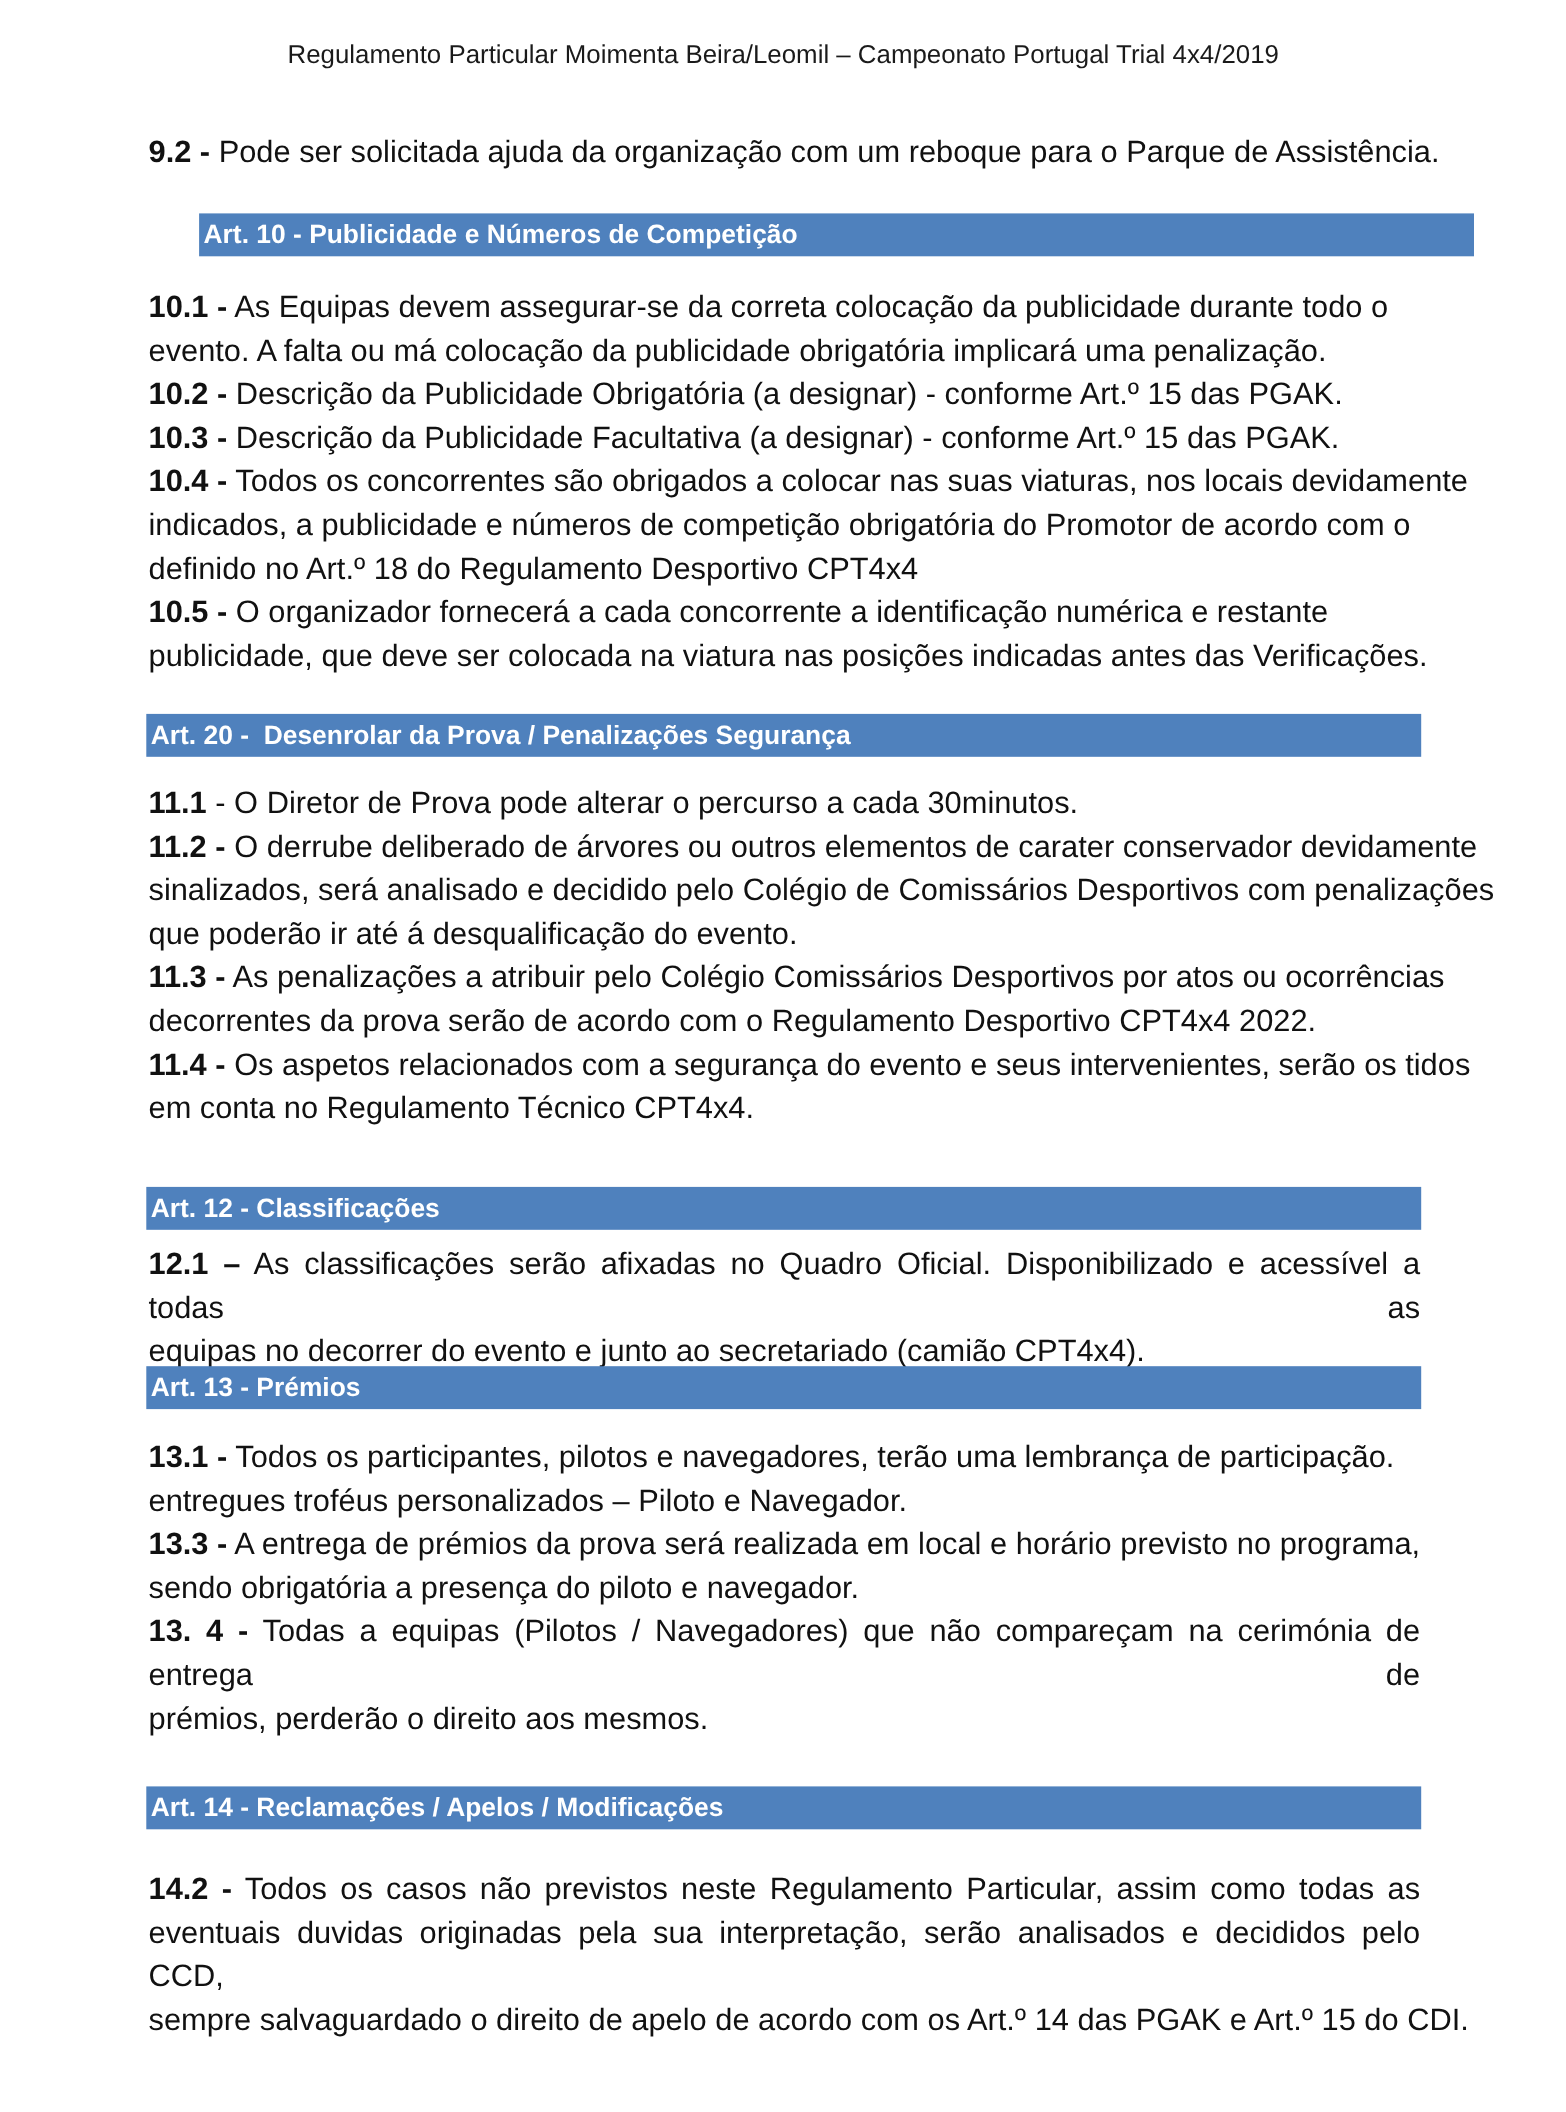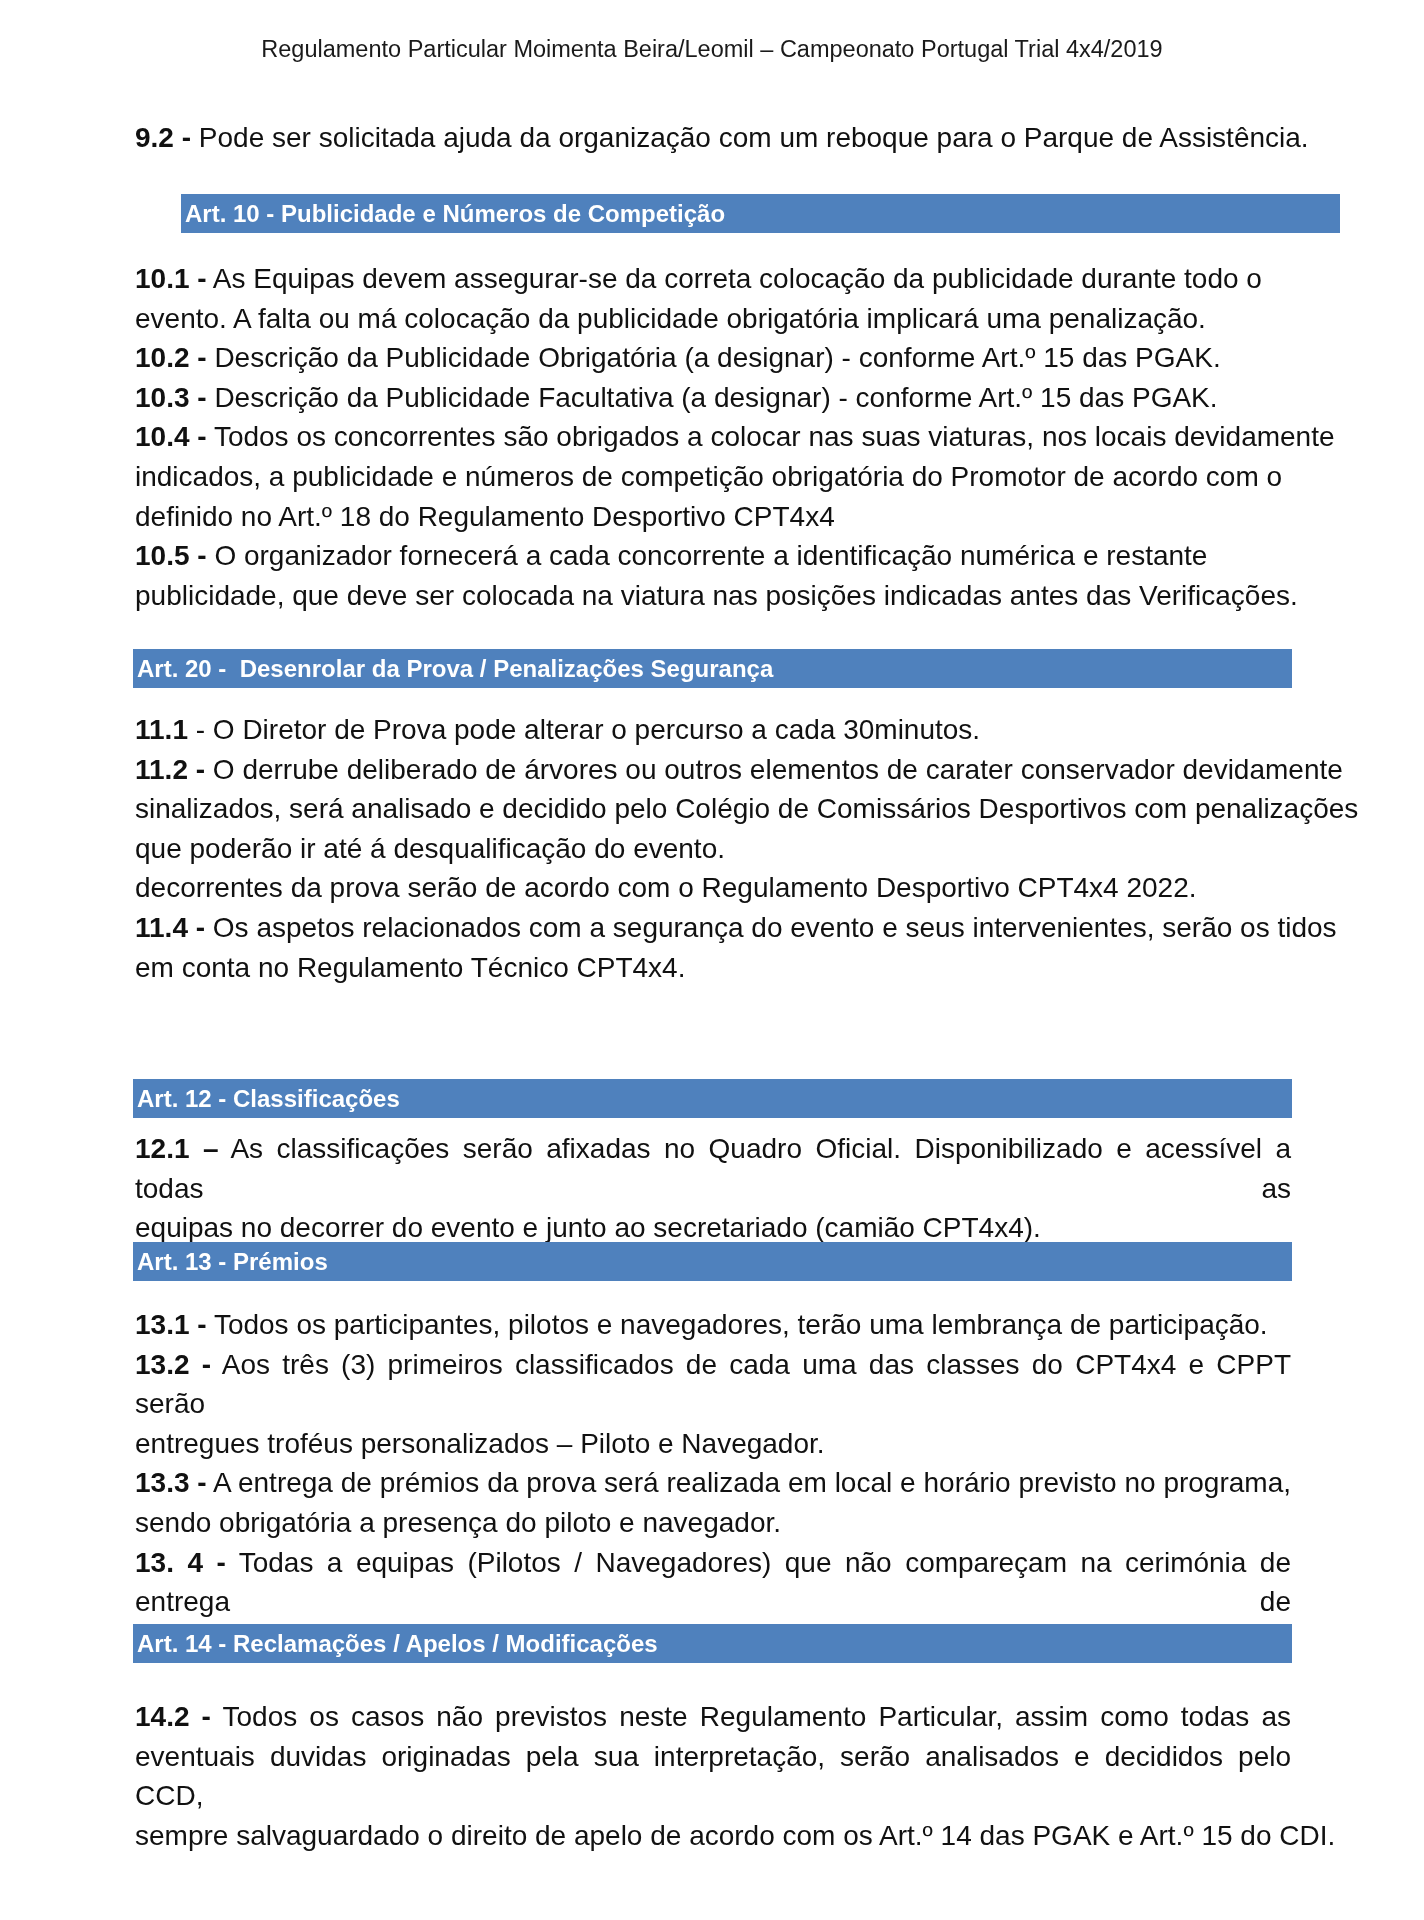--- a/index.html
+++ b/index.html
@@ -53,20 +53,21 @@
 <div class="block" id="sec-1" style="top:710px;">
     <div>
       <span class="line"><span class="num">11.1</span> <span>- O Diretor de Prova pode alterar o percurso a cada 30minutos.</span></span>
     </div>
     <div>
       <span class="line"><span class="num">11.2 -</span> <span>O derrube deliberado de árvores ou outros elementos de carater conservador devidamente</span></span>
       <span class="line"><span>sinalizados, será analisado e decidido pelo Colégio de Comissários Desportivos com penalizações</span></span>
       <span class="line"><span>que poderão ir até á desqualificação do evento.</span></span>
     </div>
     <div>
+      <span class="line"><span class="num">11.3 -</span> <span>As penalizações a atribuir pelo Colégio Comissários Desportivos por atos ou ocorrências</span></span>
       <span class="line"><span>decorrentes da prova serão de acordo com o Regulamento Desportivo CPT4x4 2022.</span></span>
     </div>
     <div>
       <span class="line"><span class="num">11.4 -</span> <span>Os aspetos relacionados com a segurança do evento e seus intervenientes, serão os tidos</span></span>
       <span class="line"><span>em conta no Regulamento Técnico CPT4x4.</span></span>
     </div>
   </div>
 
 <div class="banner" style="top:1079px;">Art. 12 - Classificações</div>
 <div class="block" id="sec-2" style="top:1129px;">
@@ -75,21 +76,20 @@
       <span class="line"><span>equipas no decorrer do evento e junto ao secretariado (camião CPT4x4).</span></span>
     </div>
   </div>
 
 <div class="banner" style="top:1242px;">Art. 13 - Prémios</div>
 <div class="block" id="sec-3" style="top:1305px;">
     <div>
       <span class="line"><span class="num">13.1 -</span> <span>Todos os participantes, pilotos e navegadores, terão uma lembrança de participação.</span></span>
     </div>
     <div>
-      <span class="line just"><span class="num">13.2 -</span> <span>Aos três (3) primeiros classificados de cada uma das classes do CPT4x4 e CPPT serão</span></span>
       <span class="line"><span>entregues troféus personalizados – Piloto e Navegador.</span></span>
     </div>
     <div>
       <span class="line just"><span class="num">13.3 -</span> <span>A entrega de prémios da prova será realizada em local e horário previsto no programa,</span></span>
       <span class="line"><span>sendo obrigatória a presença do piloto e navegador.</span></span>
     </div>
     <div>
       <span class="line just"><span class="num">13. 4 -</span> <span>Todas a equipas (Pilotos / Navegadores) que não compareçam na cerimónia de entrega de</span></span>
       <span class="line"><span>prémios, perderão o direito aos mesmos.</span></span>
     </div>

